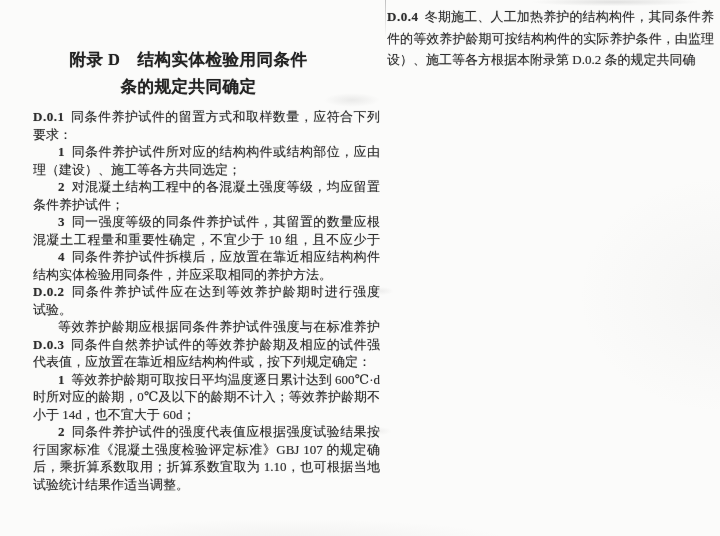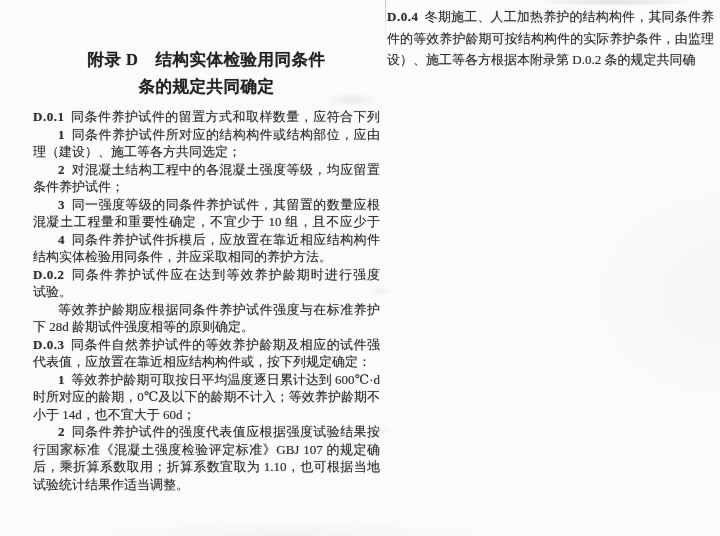--- a/index.html
+++ b/index.html
@@ -17,21 +17,21 @@
       radial-gradient(ellipse 120px 6px at 615px 2px, rgba(120,120,120,0.20), transparent 70%),
       radial-gradient(ellipse 40px 10px at 352px 100px, rgba(130,130,130,0.14), transparent 70%),
       radial-gradient(ellipse 18px 6px at 381px 291px, rgba(140,140,140,0.12), transparent 70%),
       radial-gradient(ellipse 18px 6px at 379px 431px, rgba(140,140,140,0.10), transparent 70%),
       radial-gradient(ellipse 300px 30px at 40% 101%, rgba(120,120,120,0.08), transparent 75%),
       radial-gradient(ellipse 200px 160px at 101% 55%, rgba(150,150,150,0.06), transparent 75%),
       linear-gradient(#fbfbfa, #fbfbfa);
   }
   .title {
     position: absolute;
-    left: 33px; top: 46px; width: 347px;
+    left: 15px; top: 46px; width: 347px;
     margin: 0;
     font-size: 16.5px; font-weight: bold;
     line-height: 27px;
     text-align: center;
     letter-spacing: 0.5px;
     color: #222;
     text-shadow: 0 0 1px rgba(34,34,34,0.5);
   }
   .title .tline { display: block; }
   .textblock {
@@ -66,20 +66,23 @@
     <span class="tline">附录 D　结构实体检验用同条件</span>
     <span class="tline">条的规定共同确定</span>
   </h1>
 
   <div class="textblock left-body">
 
       <div class="line justify">
         <span class="prefix">D.0.1</span><span>同条件养护试件的留置方式和取样数量，应符合下列</span>
       </div>
 
+      <div class="line">
+        <span>要求：</span>
+      </div>
 
       <div class="line indent justify">
         <span class="prefix">1</span><span>同条件养护试件所对应的结构构件或结构部位，应由监</span>
       </div>
 
       <div class="line">
         <span>理（建设）、施工等各方共同选定；</span>
       </div>
 
       <div class="line indent justify">
@@ -112,23 +115,20 @@
       </div>
 
       <div class="line">
         <span>试验。</span>
       </div>
 
       <div class="line indent justify">
         <span>等效养护龄期应根据同条件养护试件强度与在标准养护条件</span>
       </div>
 
-      <div class="line">
-        <span>下 28d 龄期试件强度相等的原则确定。</span>
-      </div>
 
       <div class="line justify">
         <span class="prefix">D.0.3</span><span>同条件自然养护试件的等效养护龄期及相应的试件强度</span>
       </div>
 
       <div class="line">
         <span>代表值，应放置在靠近相应结构构件或，按下列规定确定：</span>
       </div>
 
       <div class="line indent justify">

